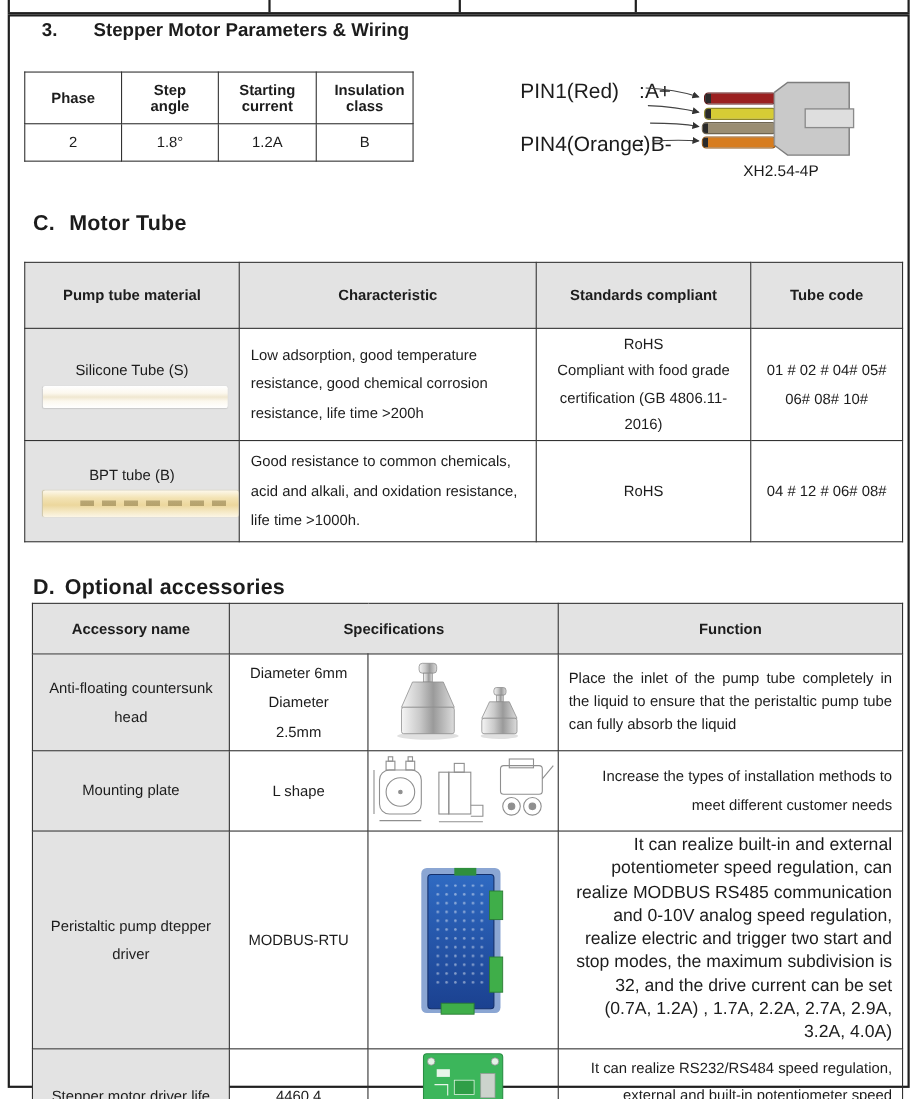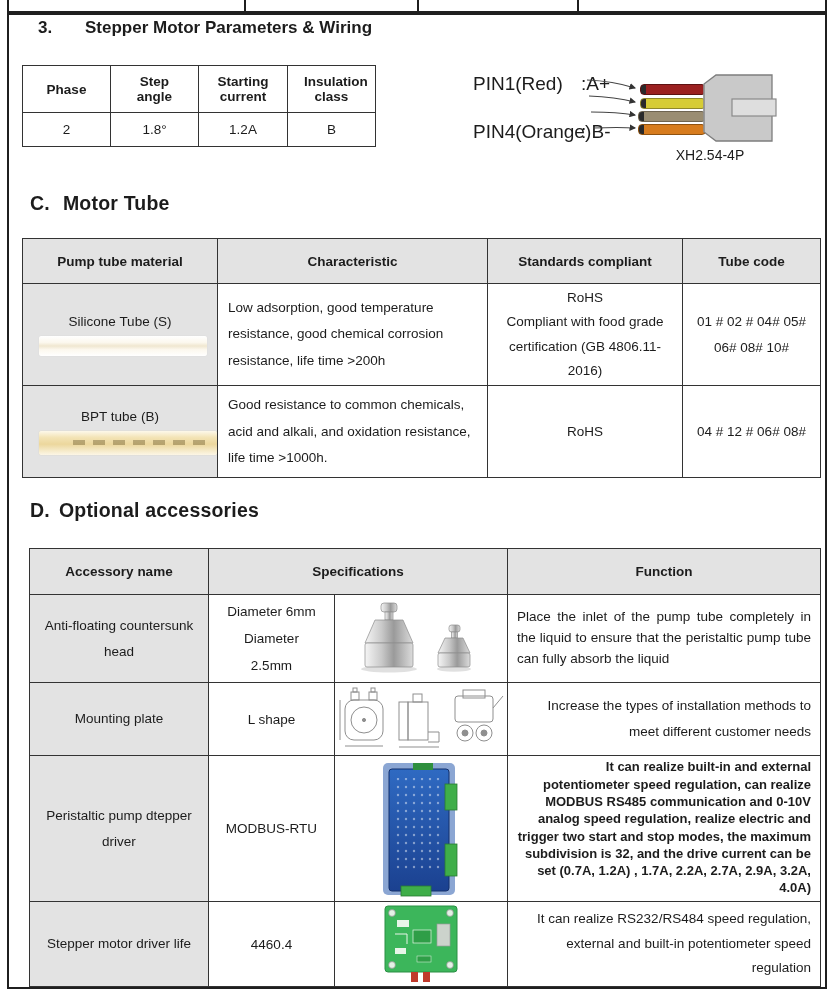--- a/index.html
+++ b/index.html
@@ -9,36 +9,36 @@
   .top-strip{position:absolute;left:7px;top:0;width:820px;height:11px;border-bottom:2px solid #1f1f1f;}
   .top-strip .v{position:absolute;top:0;width:2px;height:11px;background:#1f1f1f;}
   
   .page-border{position:absolute;left:7px;top:13px;width:820px;height:976px;
                border:2px solid #1f1f1f;box-sizing:border-box;}
   
   .h-sec3{position:absolute;left:38px;top:18px;font-size:17px;font-weight:bold;white-space:nowrap;}
   .h-sec3 .num{display:inline-block;width:47px;}
   .h-big{position:absolute;font-size:19.5px;font-weight:bold;white-space:nowrap;letter-spacing:.2px;}
   .h-c{left:30px;top:192px;}
-  .h-d{left:30px;top:499px;}
+  .h-d{left:30px;top:523px;}
   .h-big .letter{display:inline-block;margin-right:13px;}
   
   table.tbl{position:absolute;border-collapse:collapse;table-layout:fixed;}
   table.tbl td,table.tbl th{border:1.5px solid #333;font-size:13.5px;font-weight:normal;
        text-align:center;vertical-align:middle;padding:2px 16px;box-sizing:border-box;overflow:hidden;}
   table.tbl th{font-weight:bold;}
   .gray{background:#e3e3e3;}
   .pre{white-space:pre-line;}
   
   .motor{left:22px;top:65px;width:353px;}
   .motor tr.hd{height:47px;}
   .motor tr.dt{height:34px;}
   
   .pump{left:22px;top:238px;width:798px;}
-  .pump tr.hd{height:45px;margin-left:11px;}
+  .pump tr.hd{height:60px;margin-left:11px;}
   .pump th{font-size:14px;}
   .pump .char{text-align:left;padding:6px 10px;line-height:1.95;}
   .pump .std{line-height:1.8;}
   .pump .code{line-height:1.9;padding:2px 14px;}
   .mat-label{display:block;margin-bottom:7px;}
   .tube-bar{margin:0 auto;border-radius:2px;}
   .tube-silicone{width:168px;height:20px;
      background:linear-gradient(180deg,#ffffff 0%,#fcf8ee 32%,#f0e7d0 50%,#fcf8ee 68%,#ffffff 100%);
      box-shadow:0 0 1px #c9c9c9;}
   .tube-bpt{width:178px;height:24px;position:relative;
@@ -46,21 +46,21 @@
      box-shadow:0 0 1px #cabf9a;}
   .tube-bpt .print{position:absolute;left:34px;right:8px;top:9px;height:5px;opacity:.75;
      background:repeating-linear-gradient(90deg,rgba(104,86,38,.55) 0 12px,transparent 12px 20px);}
   
   .acc{left:29px;top:548px;width:791px;}
   .acc tr.hd{height:46px;}
   .acc .name{line-height:1.9;padding:2px 14px;}
   .acc .spec{line-height:2.0;}
   .acc .fn{text-align:right;padding:4px 9px;line-height:1.6;}
   .acc .fn.just{text-align:justify;line-height:1.55;}
-  .acc .fn.tight{line-height:1.33;font-size:13px;padding-top:2px;font-weight:bold;}
+  .acc .fn.tight{line-height:1.33;font-size:16px;padding-top:2px;}
   .acc .imgcell{padding:2px;}
   
   .wiring{position:absolute;left:0;top:0;width:835px;height:180px;pointer-events:none;}
   .pinrow{position:absolute;left:473px;width:210px;height:16px;font-size:19px;display:flex;}
   .pinrow .pl{width:108px;display:inline-block;text-align:left;}
   .wire{position:absolute;height:9px;border-radius:4px;}
   .wire-red{background:linear-gradient(90deg,#2a2a2a 0 5px,#9b2020 5px);border:1px solid #5e1212;}
   .wire-yellow{background:linear-gradient(90deg,#2a2a2a 0 5px,#d6cc35 5px);border:1px solid #8f882a;}
   .wire-brown{background:linear-gradient(90deg,#2a2a2a 0 5px,#9a8d72 5px);border:1px solid #6e6450;}
   .wire-orange{background:linear-gradient(90deg,#2a2a2a 0 5px,#d77c1e 5px);border:1px solid #8f5210;}

